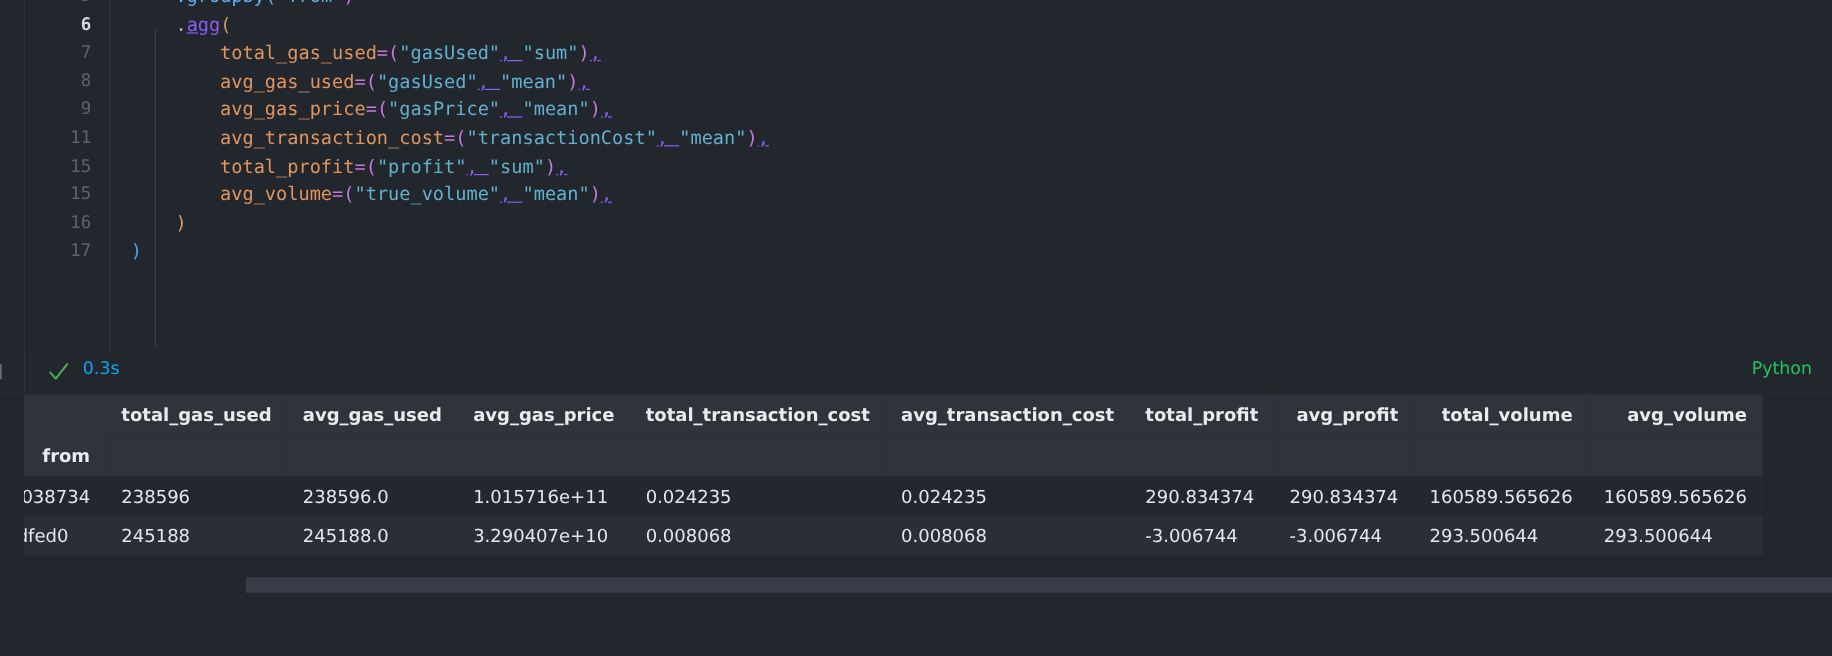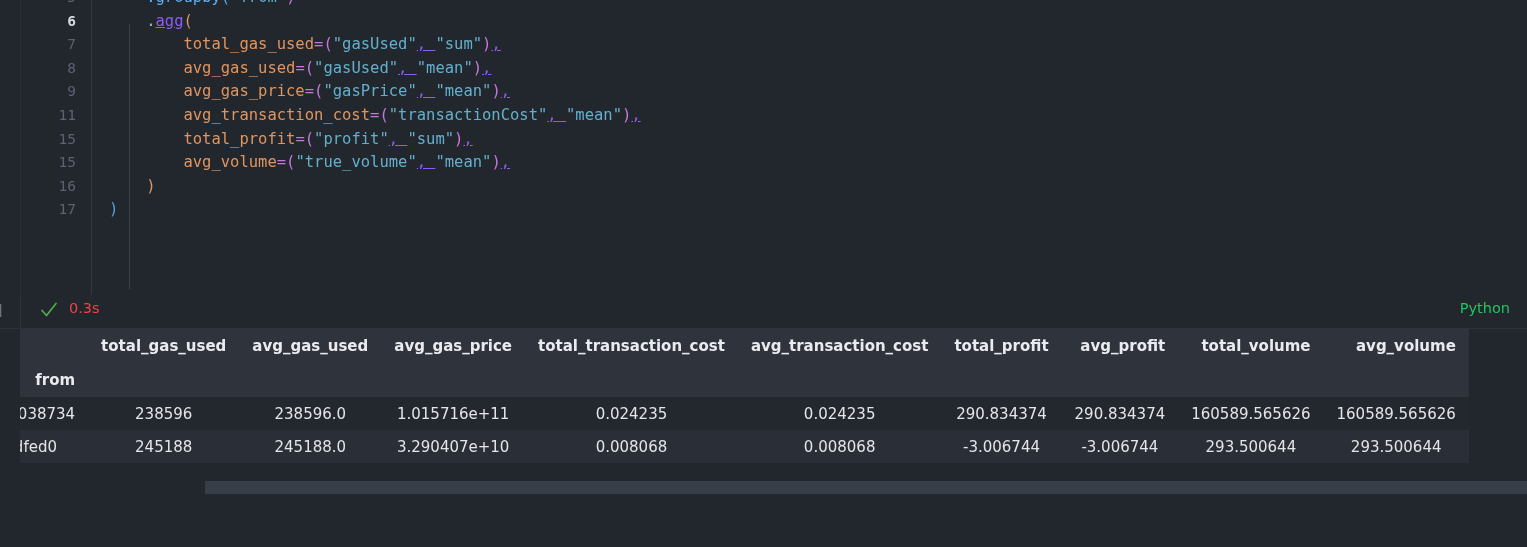--- a/index.html
+++ b/index.html
@@ -122,21 +122,21 @@
     left: 40px;
     top: 5px;
     width: 18px;
     height: 20px;
     color: #4caf50;
   }
   .elapsed {
     position: absolute;
     left: 69px;
     top: 5px;
-    color: #ef4444;
+    color: #0ea5e9;
     font-family: "DejaVu Sans", sans-serif;
     font-size: 14.5px;
   }
   .kernel-lang {
     position: absolute;
     right: 17px;
     top: 5px;
     color: #22c55e;
     font-family: "DejaVu Sans", sans-serif;
     font-size: 14.5px;
@@ -175,21 +175,21 @@
     font-weight: bold;
     text-align: right;
     padding: 6px 13px 6px 13px;
     height: 22px;
     color: #e9ebee;
   }
   .df-table th.corner { background: #2e333c; }
   .df-table tbody tr.row-a { background: #23272e; }
   .df-table tbody tr.row-b { background: #2a2e36; }
   .df-table td {
-    text-align: center;
+    text-align: left;
     padding: 7px 13px 7px 13px;
     height: 19px;
     color: #e3e5e8;
   }
   .df-table td.idx {
     text-align: left;
     padding-left: 14px;
   }
   .idx-col { width: 430px; }
   .hdr-index-name {

